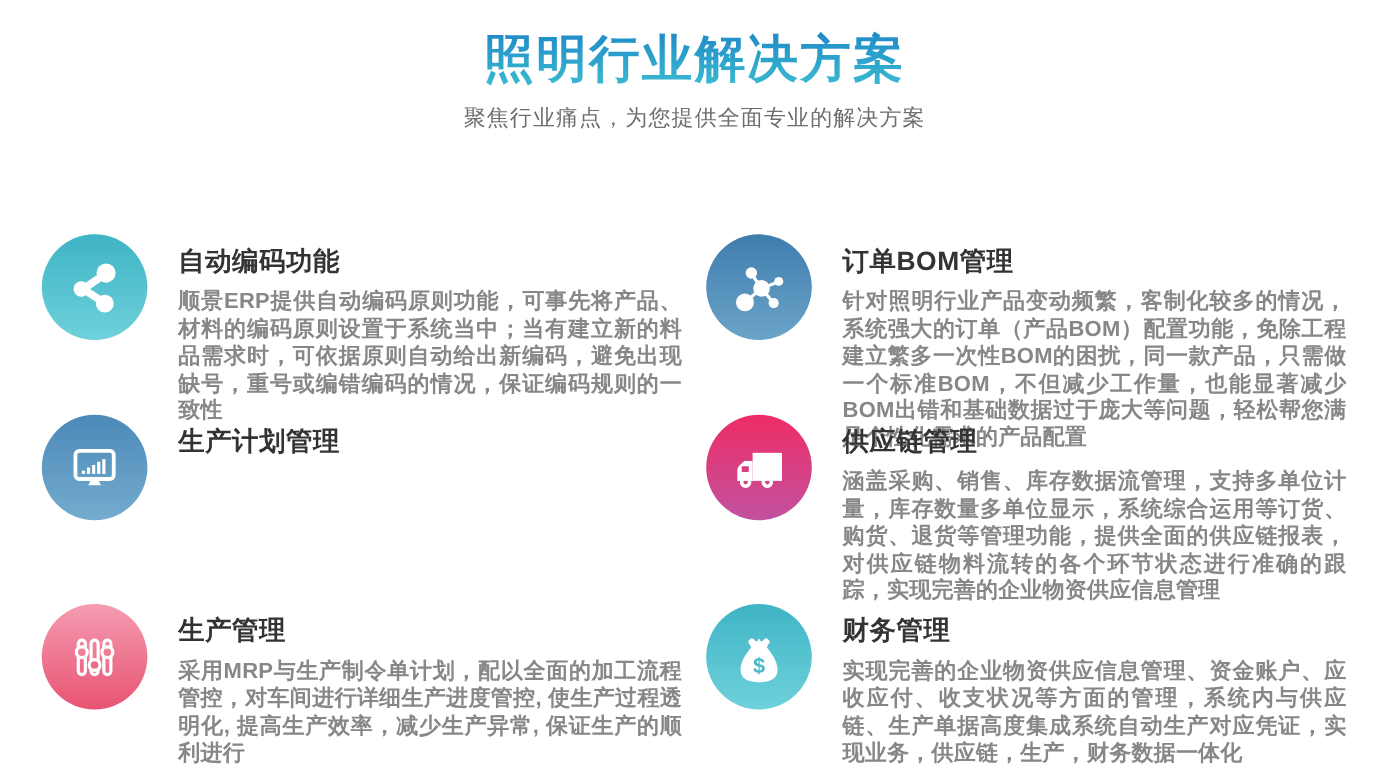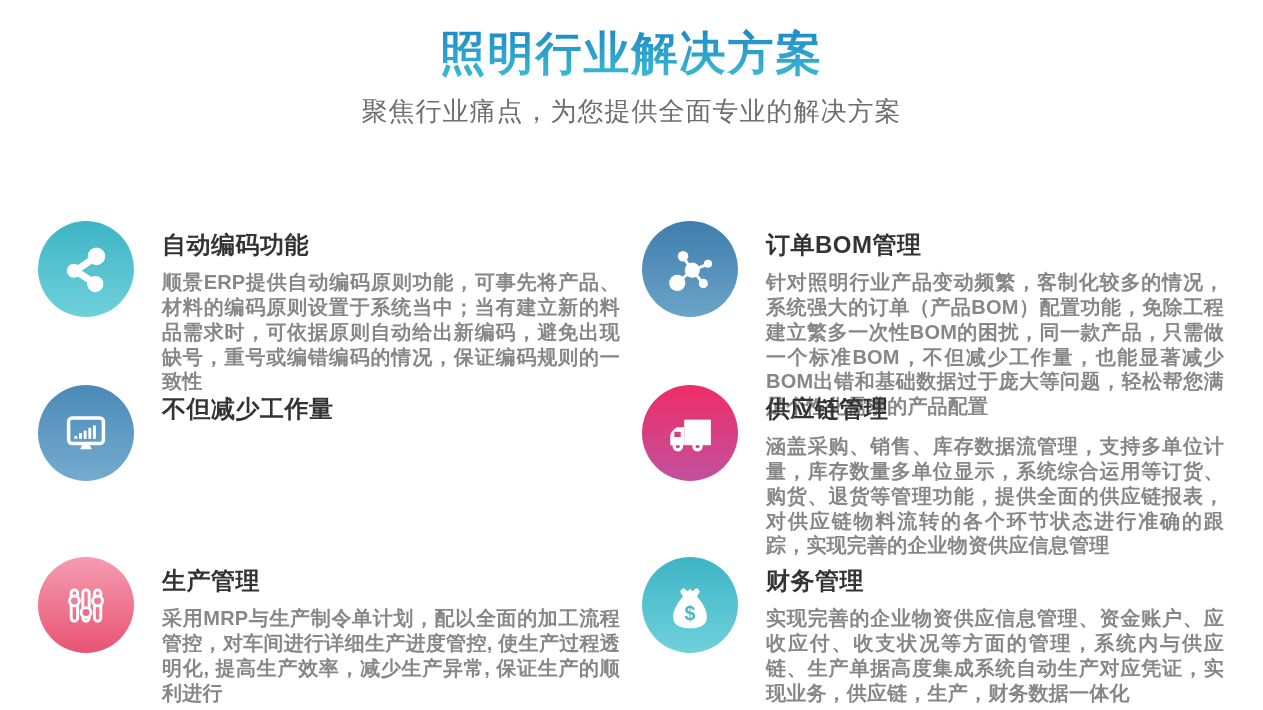--- a/index.html
+++ b/index.html
@@ -15,21 +15,21 @@
   .page-title{
     display:inline-block;
     font-size:46px;font-weight:800;letter-spacing:2px;line-height:1.2;
     background:linear-gradient(180deg,#1e88c7 0%,#3cbcd1 100%);
     -webkit-background-clip:text;background-clip:text;
     color:transparent;
     margin:0;
   }
   .page-subtitle{
     margin-top:13px;
-    font-size:26px;color:#6e6e6e;letter-spacing:1px;font-weight:400;
+    font-size:20px;color:#6e6e6e;letter-spacing:1px;font-weight:400;
   }
 
   
   .features{
     display:grid;
     grid-template-columns:1fr 1fr;
     grid-template-rows:164px 172px auto;
     column-gap:22px;
     padding:0 39px 0 38px;
     margin-top:92px;
@@ -107,21 +107,21 @@
           <rect x="20" y="24" width="60" height="44" rx="6" fill="none" stroke="#fff" stroke-width="6"></rect>
           <rect x="30" y="55" width="5" height="5" fill="#fff"></rect>
           <rect x="38" y="50" width="5" height="10" fill="#fff"></rect>
           <rect x="46" y="46" width="5" height="14" fill="#fff"></rect>
           <rect x="54" y="41" width="5" height="19" fill="#fff"></rect>
           <rect x="62" y="37" width="5" height="23" fill="#fff"></rect>
           <path d="M45 68 L55 68 L60 78 L40 78 Z" fill="#fff"></path>
         </svg>
       </div>
       <div class="feature-text">
-        <h2 class="feature-title">不但减少工作量</h2>
+        <h2 class="feature-title">生产计划管理</h2>
       </div>
     </div>
 
     <div class="feature">
       <div class="icon-circle" style="background: linear-gradient(rgb(238, 45, 102), rgb(194, 81, 159));">
         <svg viewBox="0 0 100 100" aria-hidden="true">
           <rect x="40" y="27" width="46" height="44" fill="#fff"></rect>
           <path fill="#fff" fill-rule="evenodd" d="M16 71 L16 55 Q16 50 20 46 L27 40 L40 40 L40 71 Z
                    M23 48 L34 48 L34 57 L23 57 Z"></path>
           <path fill="#fff" fill-rule="evenodd" d="M29 64 a9 9 0 1 0 0.01 0 Z M29 69.5 a3.5 3.5 0 1 1 -0.01 0 Z"></path>

